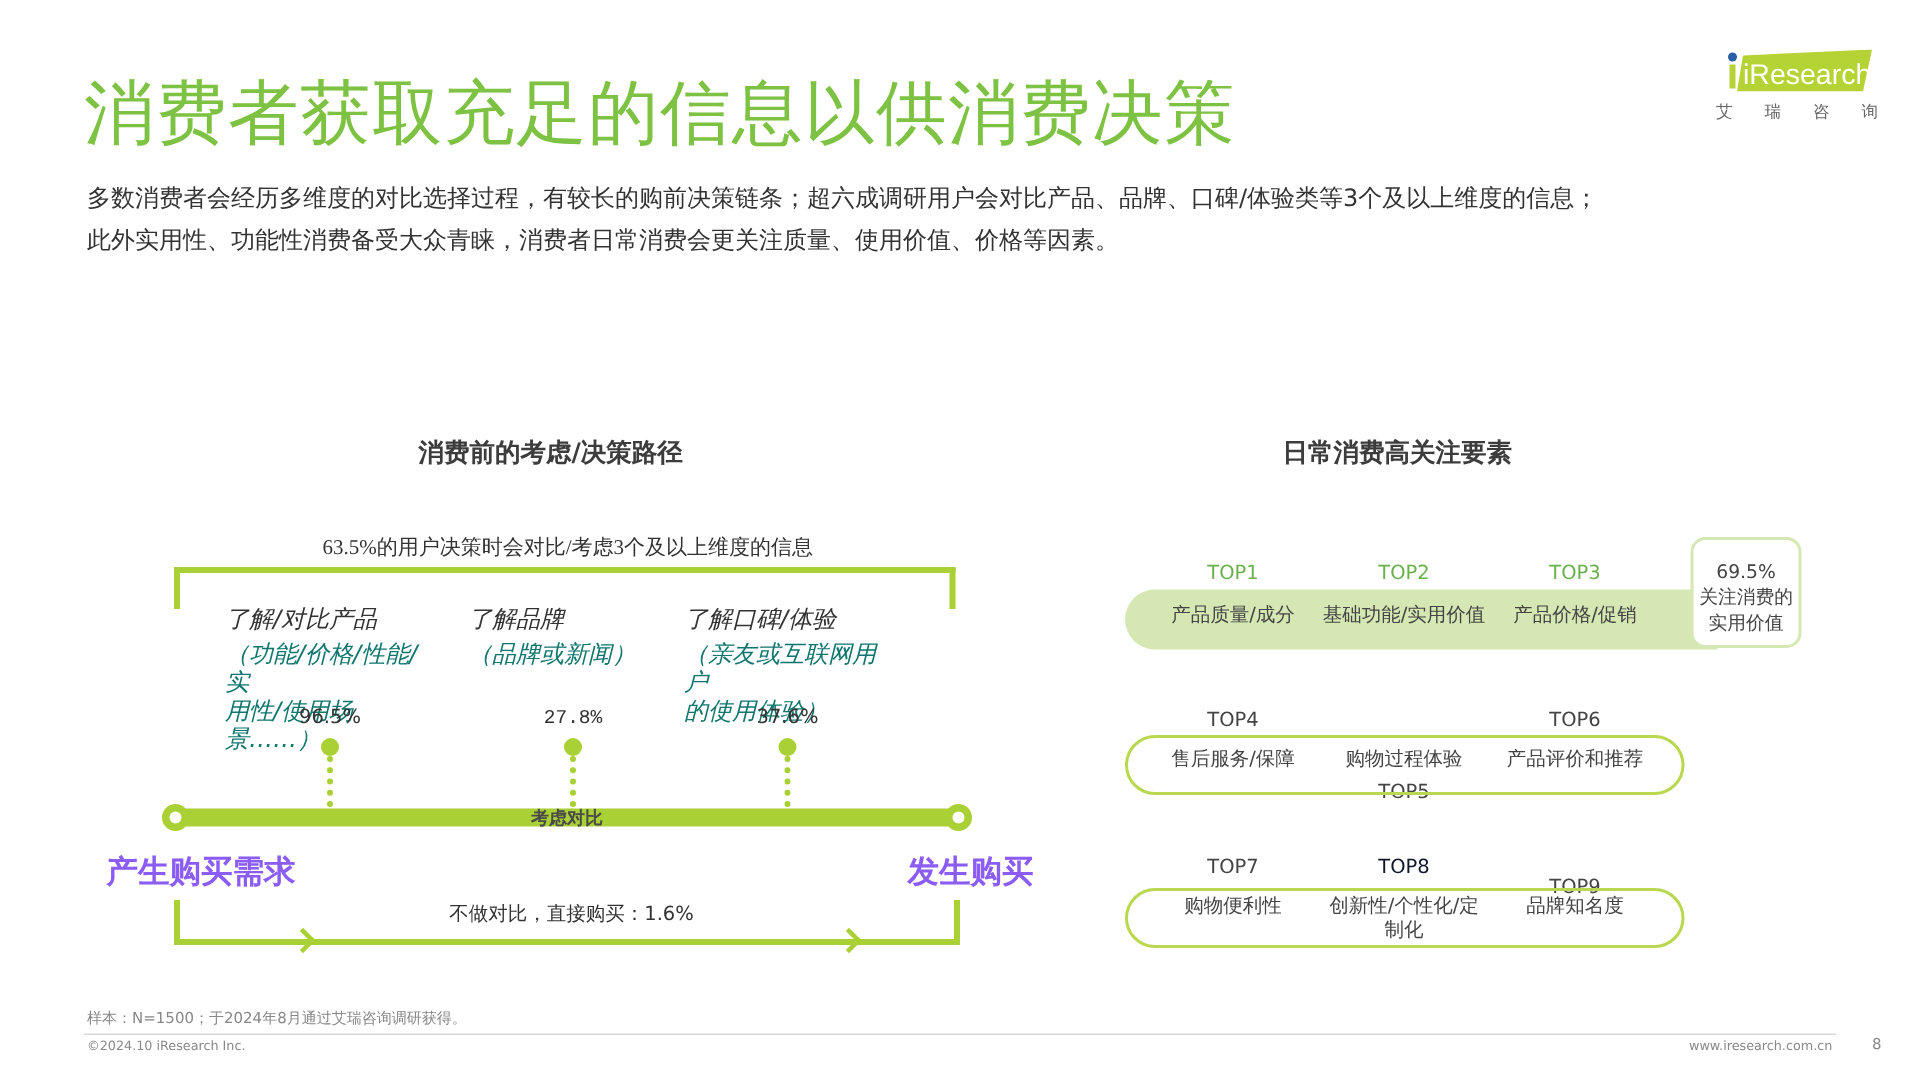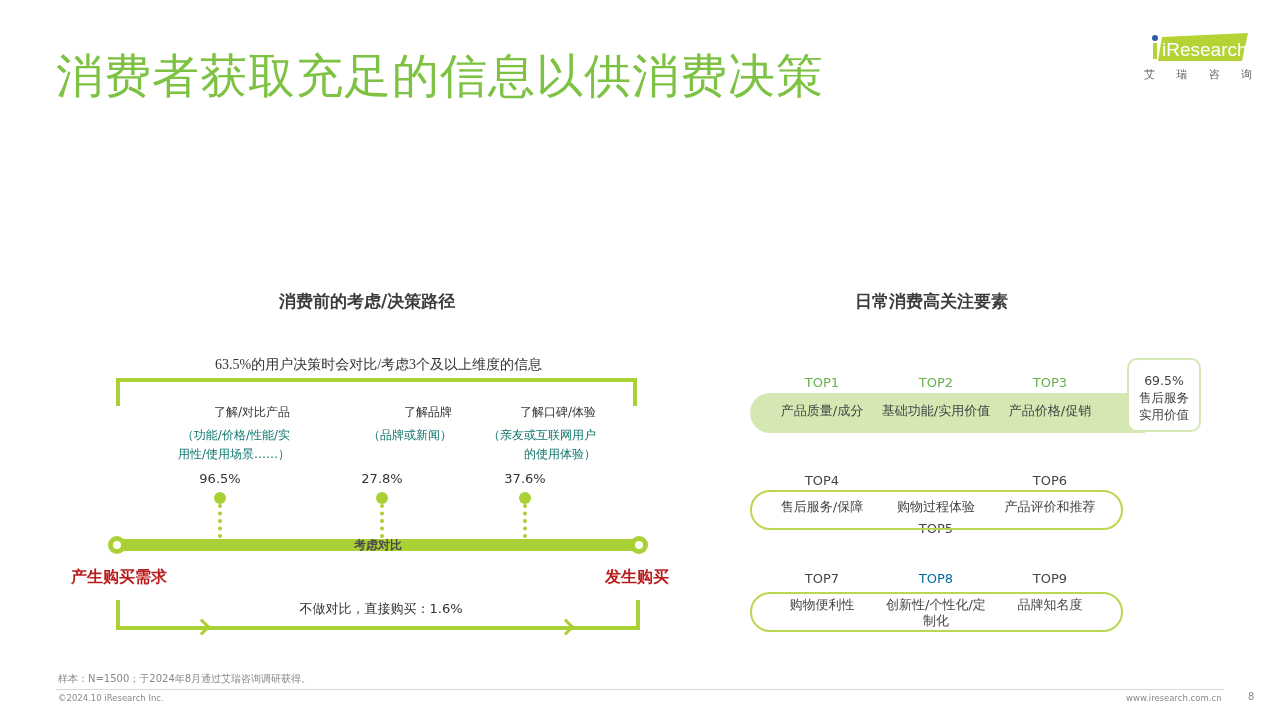--- a/index.html
+++ b/index.html
@@ -11,33 +11,33 @@
   .logo { left: 1140px; top: 33px; width: 110px; height: 52px; }
   .logo-mark { position: absolute; left: 8px; top: 0; width: 100px; height: 28px; }
   .logo-sub { position: absolute; left: 4px; top: 34px; width: 108px; display: flex; justify-content: space-between; font-size: 11px; color: #666; }
 
   .summary { left: 58px; top: 118px; font-size: 16px; line-height: 28px; color: #333; white-space: nowrap; }
 
   .section-title { font-size: 17px; font-weight: bold; color: #3c3c3c; white-space: nowrap; }
   .bracket-top { left: 116px; top: 378px; width: 521px; height: 28px; border: 4px solid #a9d034; border-bottom: none; }
   .bracket-caption { left: 116px; top: 356px; width: 525px; text-align: center; font-size: 14px; color: #333; font-family: Liberation Serif, serif; }
 
-  .step { text-align: right; font-size: 12px; color: #333; line-height: 19px; }
+  .step { text-align: left; font-size: 16px; color: #333; line-height: 19px; font-style: italic; }
   .step .sub { color: #0f766e; }
   .pct { font-size: 13px; color: #333; text-align: center; }
   .dot { width: 12px; height: 12px; border-radius: 50%; background: #a9d034; }
   .dotline { width: 0; height: 34px; border-left: 4px dotted #a9d034; }
 
   .timeline { left: 108px; top: 536px; width: 428px; height: 18px; }
   .timeline-bar { position: absolute; left: 8px; top: 3px; width: 524px; height: 12px; background: #a9d034; }
   .timeline-end { position: absolute; top: 0; width: 18px; height: 18px; border-radius: 50%; background: #a9d034; }
   .timeline-end::after { content: ""; position: absolute; left: 5px; top: 5px; width: 8px; height: 8px; border-radius: 50%; background: #fff; }
   .timeline-label { position: absolute; left: 0; top: 1px; width: 540px; text-align: center; font-size: 12px; font-weight: bold; color: #4a4a4a; }
 
-  .endpoint { font-size: 16px; font-weight: bold; color: #b91c1c; white-space: nowrap; }
+  .endpoint { font-size: 21px; font-weight: bold; color: #8b5cf6; white-space: nowrap; }
 
   .bracket-bottom { left: 116px; top: 600px; width: 524px; height: 30px; border: 4px solid #a9d034; border-top: none; }
   .bottom-caption { left: 116px; top: 600px; width: 530px; text-align: center; font-size: 13px; color: #333; }
   .chev { width: 12px; height: 12px; border-top: 3px solid #a9d034; border-right: 3px solid #a9d034; transform: rotate(45deg); }
 
   .top-label { font-size: 13px; text-align: center; width: 100px; }
   .pill-filled { left: 750px; top: 393px; width: 395px; height: 40px; background: #d5e8b4; border-radius: 20px 0 0 20px; }
   .pill-outline { height: 40px; border: 2px solid #b9d84f; border-radius: 20px; }
   .pill-item { font-size: 13px; color: #444; text-align: center; width: 120px; line-height: 16px; }
   .callout { left: 1127px; top: 358px; width: 74px; height: 74px; border: 2px solid #d5e8b4; border-radius: 10px; background: #fff; text-align: center; font-size: 12.5px; color: #444; line-height: 17px; padding-top: 12px; }
@@ -62,41 +62,43 @@
   </svg>
   <div class="logo-sub">
     <span>艾</span>
     <span>瑞</span>
     <span>咨</span>
     <span>询</span>
   </div>
 </div>
 
 <div class="abs summary">
+  <div>多数消费者会经历多维度的对比选择过程，有较长的购前决策链条；超六成调研用户会对比产品、品牌、口碑/体验类等3个及以上维度的信息；</div>
+  <div>此外实用性、功能性消费备受大众青睐，消费者日常消费会更关注质量、使用价值、价格等因素。</div>
 </div>
 
 <div class="abs section-title" style="left:279px; top:290px;">消费前的考虑/决策路径</div>
 
 <div class="abs bracket-caption">63.5%的用户决策时会对比/考虑3个及以上维度的信息</div>
 <div class="abs bracket-top"></div>
 
 <div class="abs step" style="left:150px; top:403px; width:140px;">
   <div>了解/对比产品</div>
   <div class="sub" style="margin-top:4px;">（功能/价格/性能/实</div>
   <div class="sub">用性/使用场景……）</div>
 </div>
 <div class="abs pct" style="left:190px; top:471px; width:60px;">96.5%</div>
 <div class="abs dot" style="left:214px; top:492px;"></div>
 <div class="abs dotline" style="left:218px; top:504px;"></div>
 
 <div class="abs step" style="left:312px; top:403px; width:140px;">
   <div>了解品牌</div>
   <div class="sub" style="margin-top:4px;">（品牌或新闻）</div>
 </div>
-<div class="abs pct" style="left:352px; top:471px; width:60px;">27.8%</div>
+<div class="abs pct" style="left:352px; top:471px; width:60px;font-family:Liberation Mono, monospace;">27.8%</div>
 <div class="abs dot" style="left:376px; top:492px;"></div>
 <div class="abs dotline" style="left:380px; top:504px;"></div>
 
 <div class="abs step" style="left:456px; top:403px; width:140px;">
   <div>了解口碑/体验</div>
   <div class="sub" style="margin-top:4px;">（亲友或互联网用户</div>
   <div class="sub">的使用体验）</div>
 </div>
 <div class="abs pct" style="left:495px; top:471px; width:60px;">37.6%</div>
 <div class="abs dot" style="left:519px; top:492px;"></div>
@@ -122,35 +124,35 @@
 <div class="abs top-label" style="left:772px; top:375px; color:#6ab04c;">TOP1</div>
 <div class="abs top-label" style="left:886px; top:375px; color:#6ab04c;">TOP2</div>
 <div class="abs top-label" style="left:1000px; top:375px; color:#6ab04c;">TOP3</div>
 <div class="abs pill-filled"></div>
 <div class="abs pill-item" style="left:762px; top:403px;">产品质量/成分</div>
 <div class="abs pill-item" style="left:876px; top:403px;">基础功能/实用价值</div>
 <div class="abs pill-item" style="left:990px; top:403px;">产品价格/促销</div>
 
 <div class="abs callout">
   <div>69.5%</div>
-  <div>售后服务</div>
+  <div>关注消费的</div>
   <div>实用价值</div>
 </div>
 
 <div class="abs top-label" style="left:772px; top:473px; color:#444;">TOP4</div>
 <div class="abs top-label" style="left:886px; top:473px; color:#444;margin-top:48px;">TOP5</div>
 <div class="abs top-label" style="left:1000px; top:473px; color:#444;">TOP6</div>
 <div class="abs pill-outline" style="left:750px; top:490px; width:373px;"></div>
 <div class="abs pill-item" style="left:762px; top:499px;">售后服务/保障</div>
 <div class="abs pill-item" style="left:876px; top:499px;">购物过程体验</div>
 <div class="abs pill-item" style="left:990px; top:499px;">产品评价和推荐</div>
 
 <div class="abs top-label" style="left:772px; top:571px; color:#444;">TOP7</div>
-<div class="abs top-label" style="left:886px; top:571px; color:#0369a1;">TOP8</div>
-<div class="abs top-label" style="left:1000px; top:571px; color:#444;">TOP9</div>
+<div class="abs top-label" style="left:886px; top:571px; color:#0f172a;">TOP8</div>
+<div class="abs top-label" style="left:1000px; top:584px; color:#444;">TOP9</div>
 <div class="abs pill-outline" style="left:750px; top:592px; width:373px;"></div>
 <div class="abs pill-item" style="left:762px; top:597px;">购物便利性</div>
 <div class="abs pill-item" style="left:876px; top:597px; width:110px; left:881px;">创新性/个性化/定制化</div>
 <div class="abs pill-item" style="left:990px; top:597px;">品牌知名度</div>
 
 <div class="abs footnote">样本：N=1500；于2024年8月通过艾瑞咨询调研获得。</div>
 <div class="abs footer-rule"></div>
 <div class="abs copyright">©2024.10 iResearch Inc.</div>
 <div class="abs site">www.iresearch.com.cn</div>
 <div class="abs pagenum">8</div>

